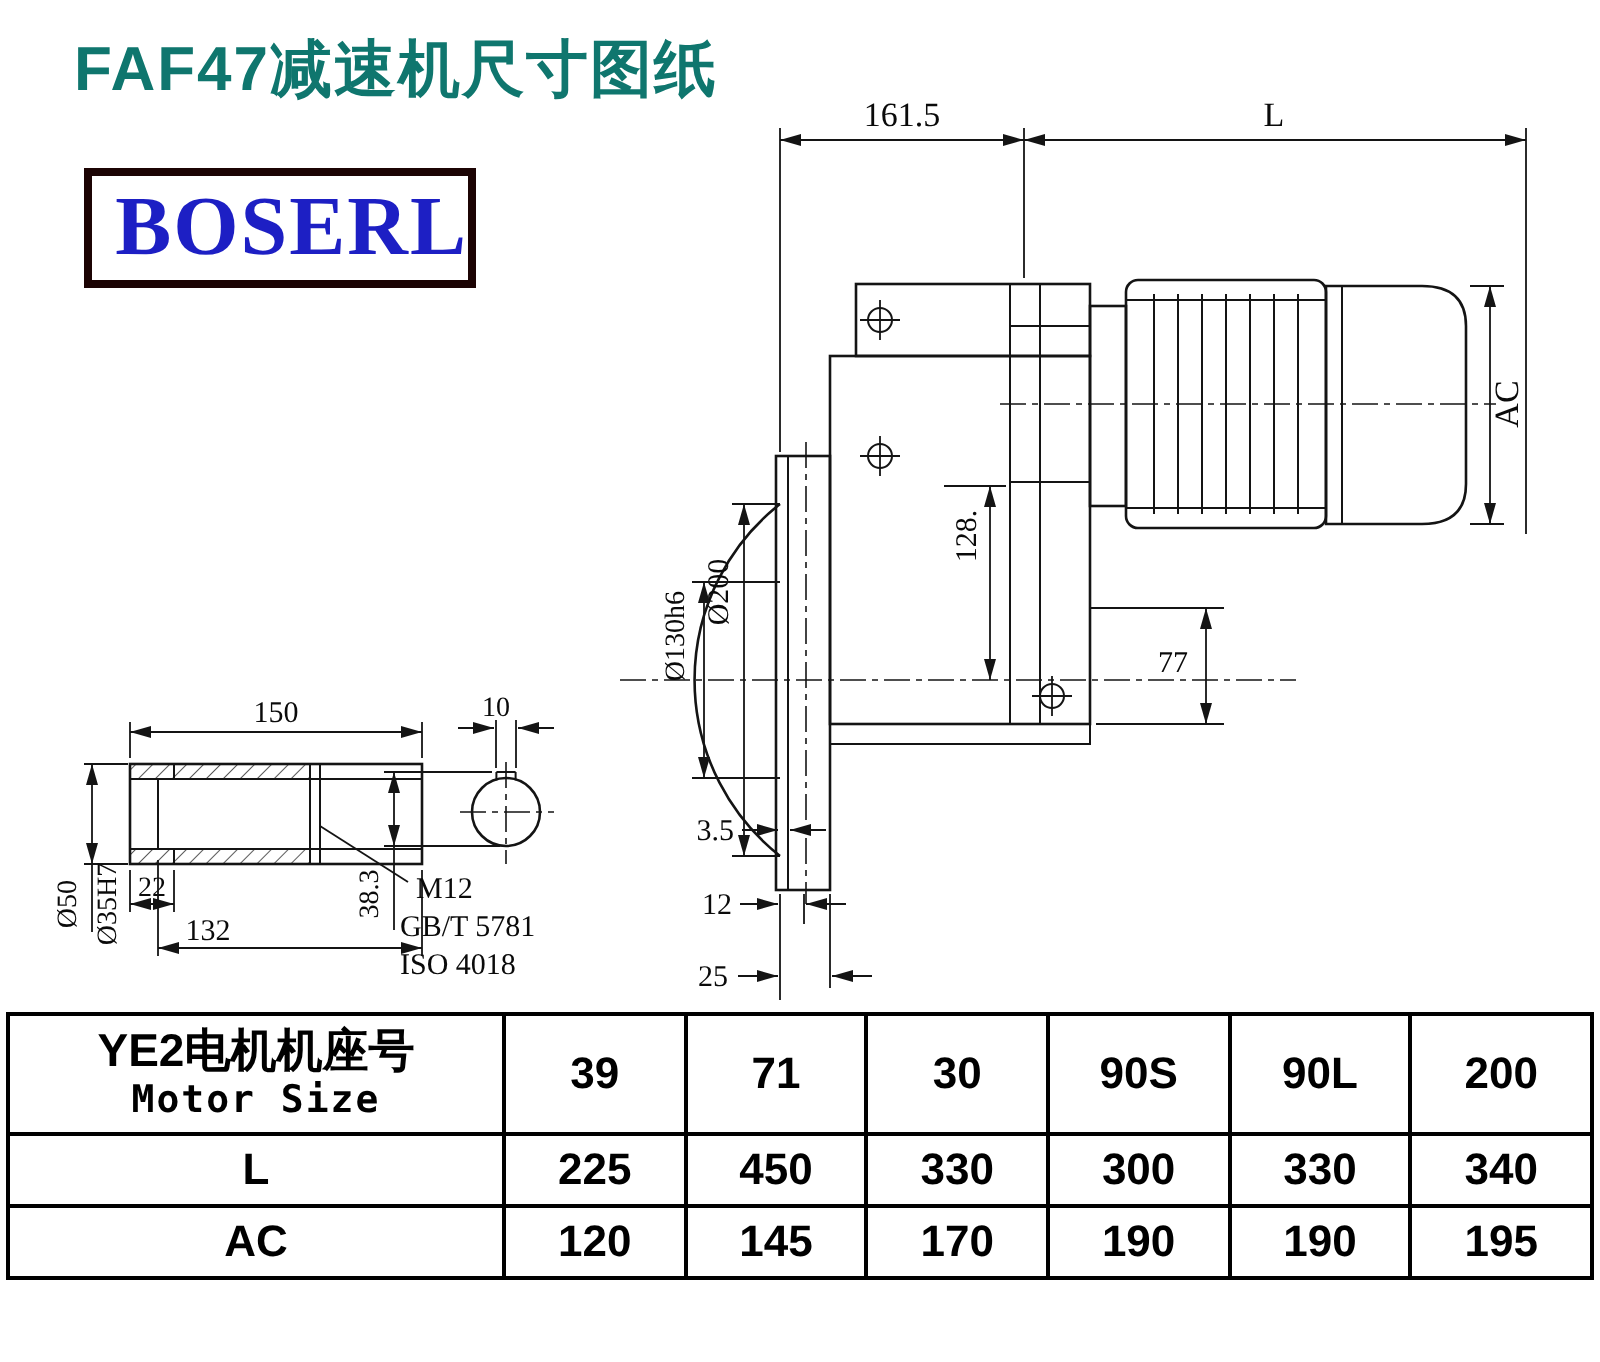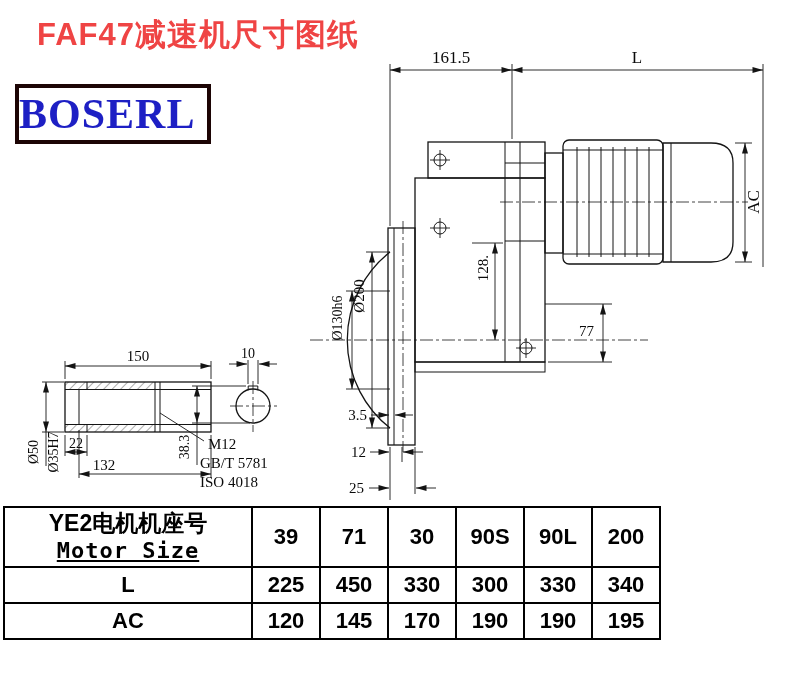--- a/index.html
+++ b/index.html
@@ -1,44 +1,44 @@
 <!DOCTYPE html>
 <html><head>
 <meta charset="utf-8">
 <style>
   html,body{margin:0;padding:0;background:#fff;}
   #stage{position:relative;width:800px;height:681px;background:#fff;overflow:hidden;
          font-family:"Liberation Sans",sans-serif;}
-  .title{position:absolute;left:37px;top:14px;font-size:31px;font-weight:700;color:#ef4444;
+  .title{position:absolute;left:37px;top:14px;font-size:31px;font-weight:700;color:#0f766e;
          letter-spacing:1px;white-space:nowrap;}
-  .brand{position:absolute;left:15px;top:84px;width:188px;height:52px;border:4px solid #1c0404;
-         display:flex;align-items:center;justify-content:flex-start;background:#fff;}
+  .brand{position:absolute;left:42px;top:84px;width:188px;height:52px;border:4px solid #1c0404;
+         display:flex;align-items:center;justify-content:flex-end;background:#fff;}
   .brand span{color:#1d1fc4;font-family:"Liberation Serif",serif;font-size:42px;font-weight:700;
          letter-spacing:1px;line-height:1;}
   svg.draw{position:absolute;left:0;top:0;}
   
   .p{stroke:#141414;stroke-width:1.3;fill:none;}
   .p2{stroke:#141414;stroke-width:1;fill:none;}
   .d{stroke:#141414;stroke-width:0.9;fill:none;}
   .c{stroke:#141414;stroke-width:0.8;stroke-dasharray:13 3 3 3;fill:none;}
   .h{fill:url(#hatch);stroke:none;}
   text.t{font-family:"Liberation Serif",serif;font-size:16px;fill:#0a0a0a;}
   text.t17{font-size:17px;}
   text.t15{font-size:15px;}
   text.t14{font-size:14px;}
   
-  table.spec{position:absolute;left:3px;top:506px;width:658px;border-collapse:collapse;
+  table.spec{position:absolute;left:3px;top:506px;width:794px;border-collapse:collapse;
          table-layout:fixed;background:#fff;}
   table.spec td{border:2px solid #000;text-align:center;vertical-align:middle;padding:0;
          color:#000;font-weight:700;overflow:hidden;}
   tr.hdr td{height:58px;font-size:22px;font-family:"Liberation Sans",sans-serif;}
   tr.data td{height:34px;font-size:22px;font-family:"Liberation Sans",sans-serif;}
   td.lblcell .cn{font-size:23px;font-weight:700;line-height:1.2;}
-  td.lblcell .en{font-size:22px;font-weight:700;font-family:"DejaVu Sans Mono",monospace;
-         letter-spacing:1px;line-height:1.2;text-decoration:underline;}
+  td.lblcell .en{font-size:19px;font-weight:700;font-family:"DejaVu Sans Mono",monospace;
+         letter-spacing:1px;line-height:1.2;}
 </style>
 </head>
 <body>
 
 <div id="stage">
 
   <div class="title">FAF47减速机尺寸图纸</div>
 
   <div class="brand">
     <span>BOSERL</span>

